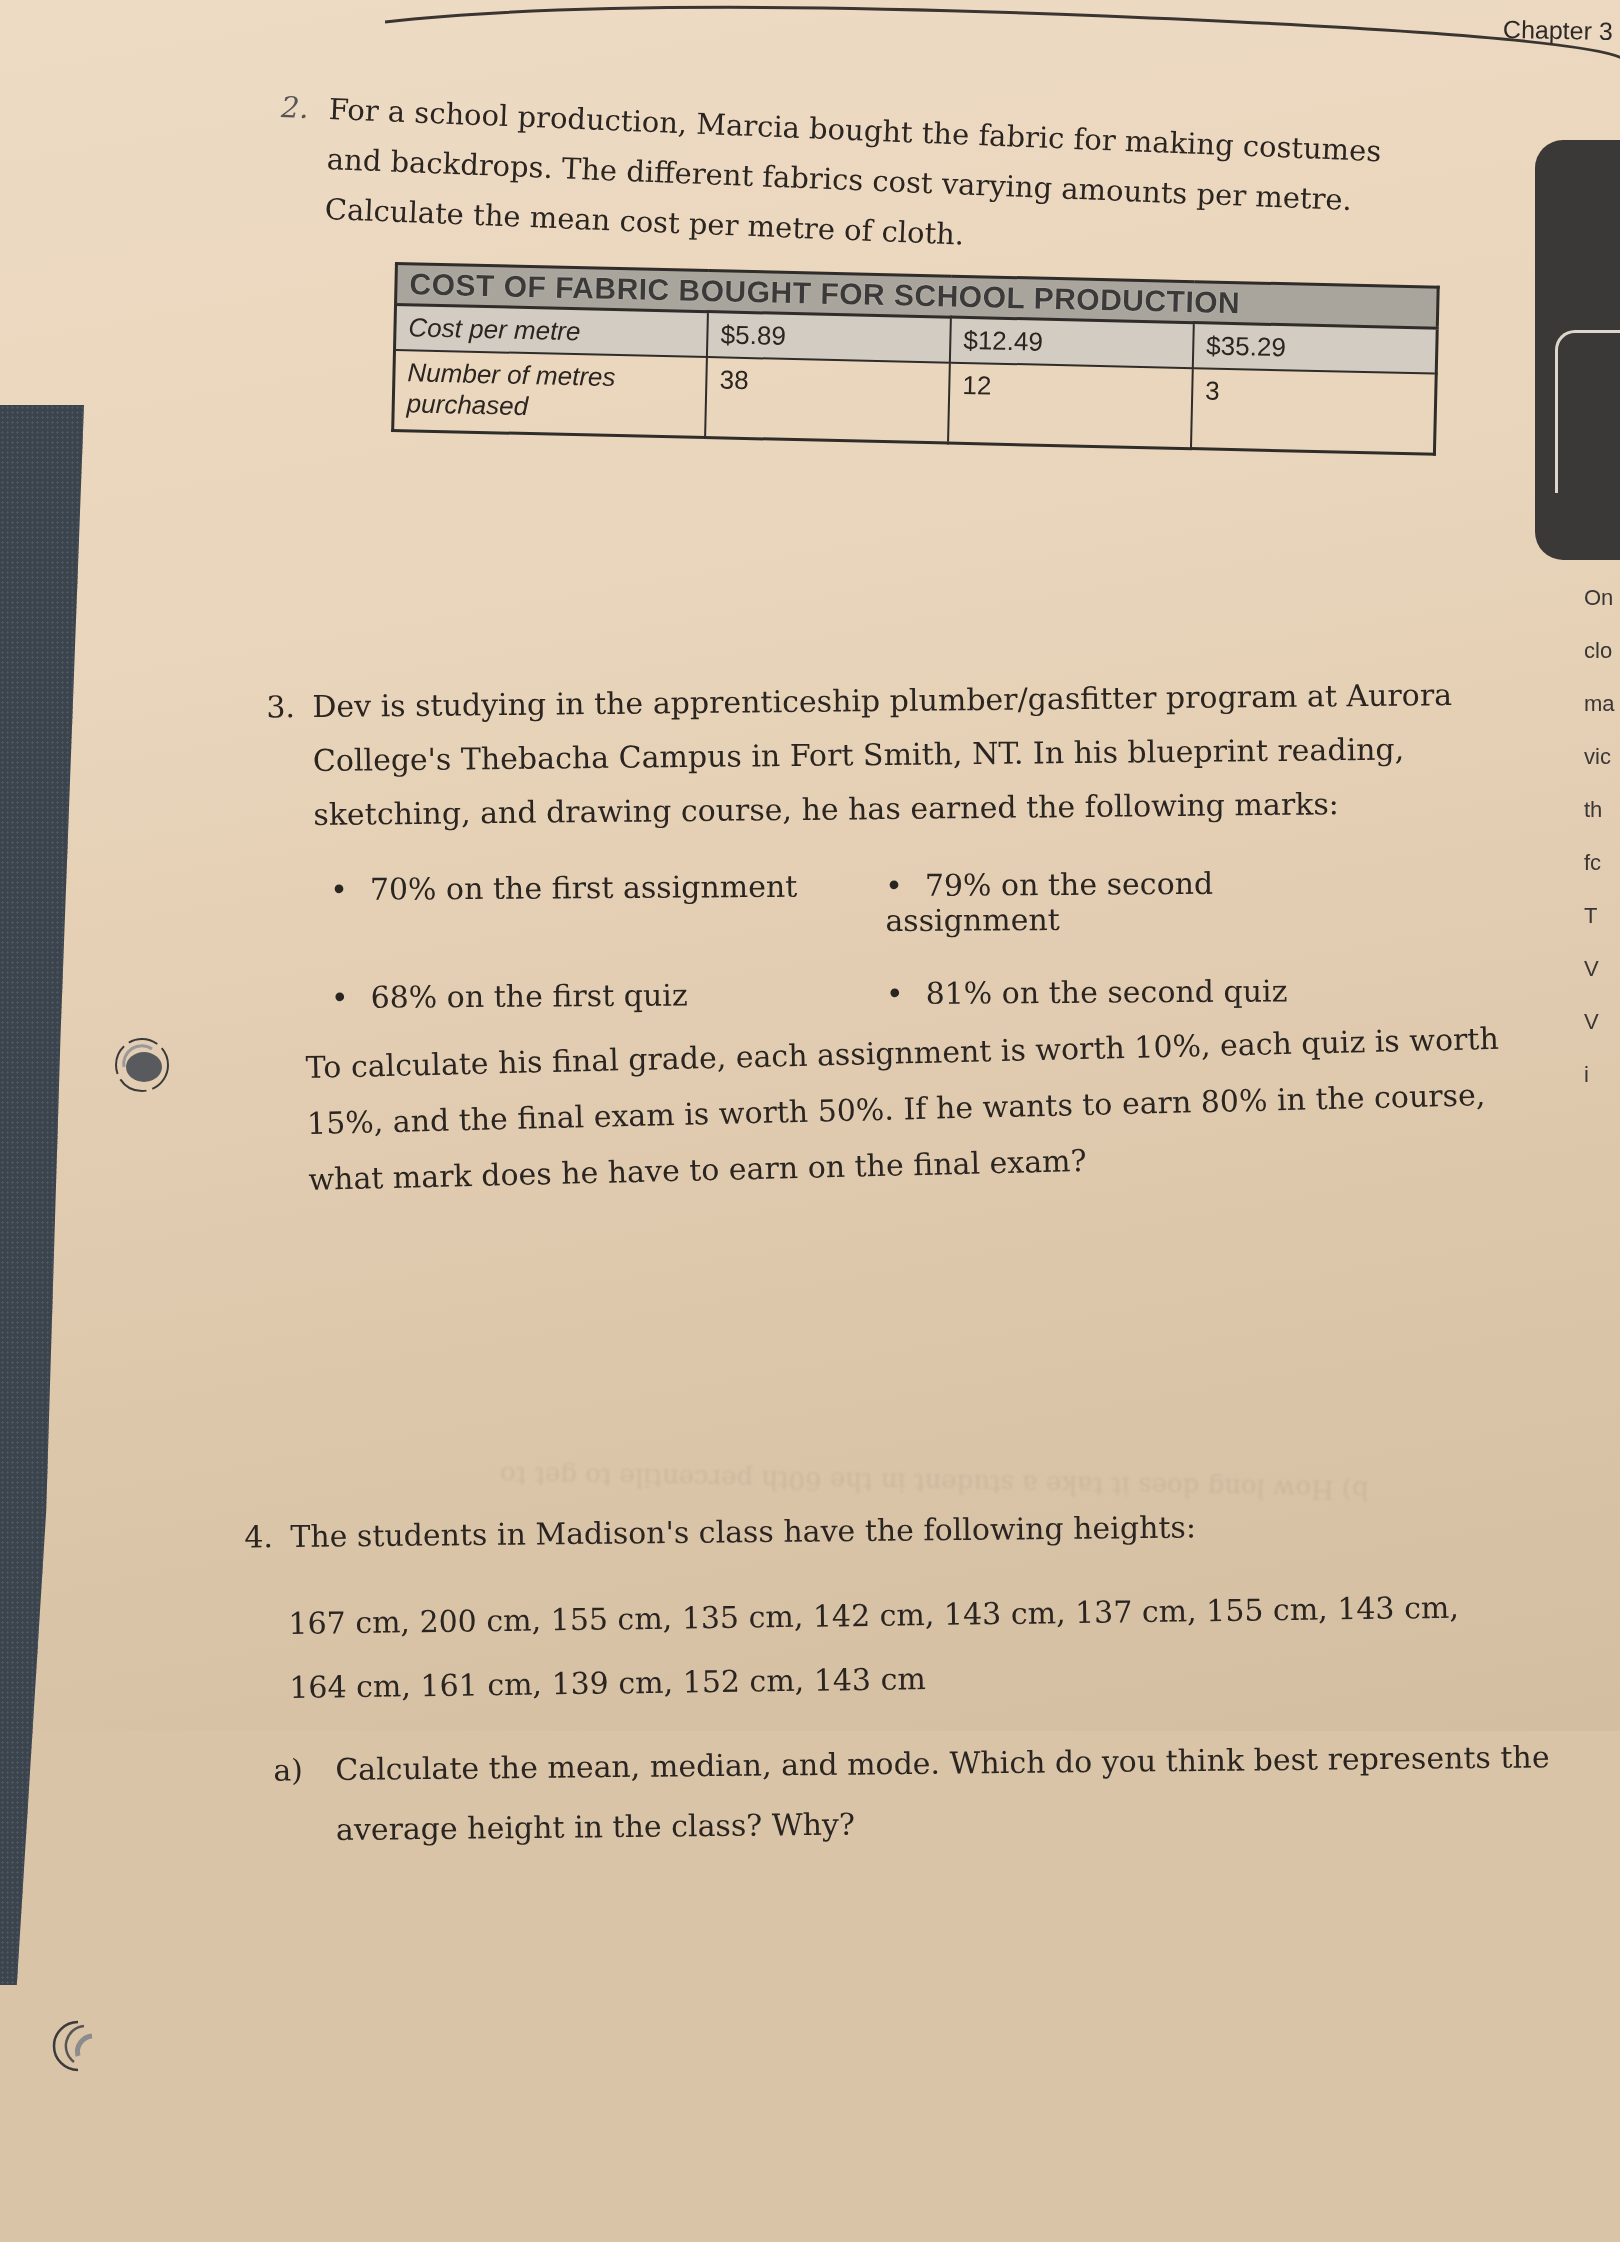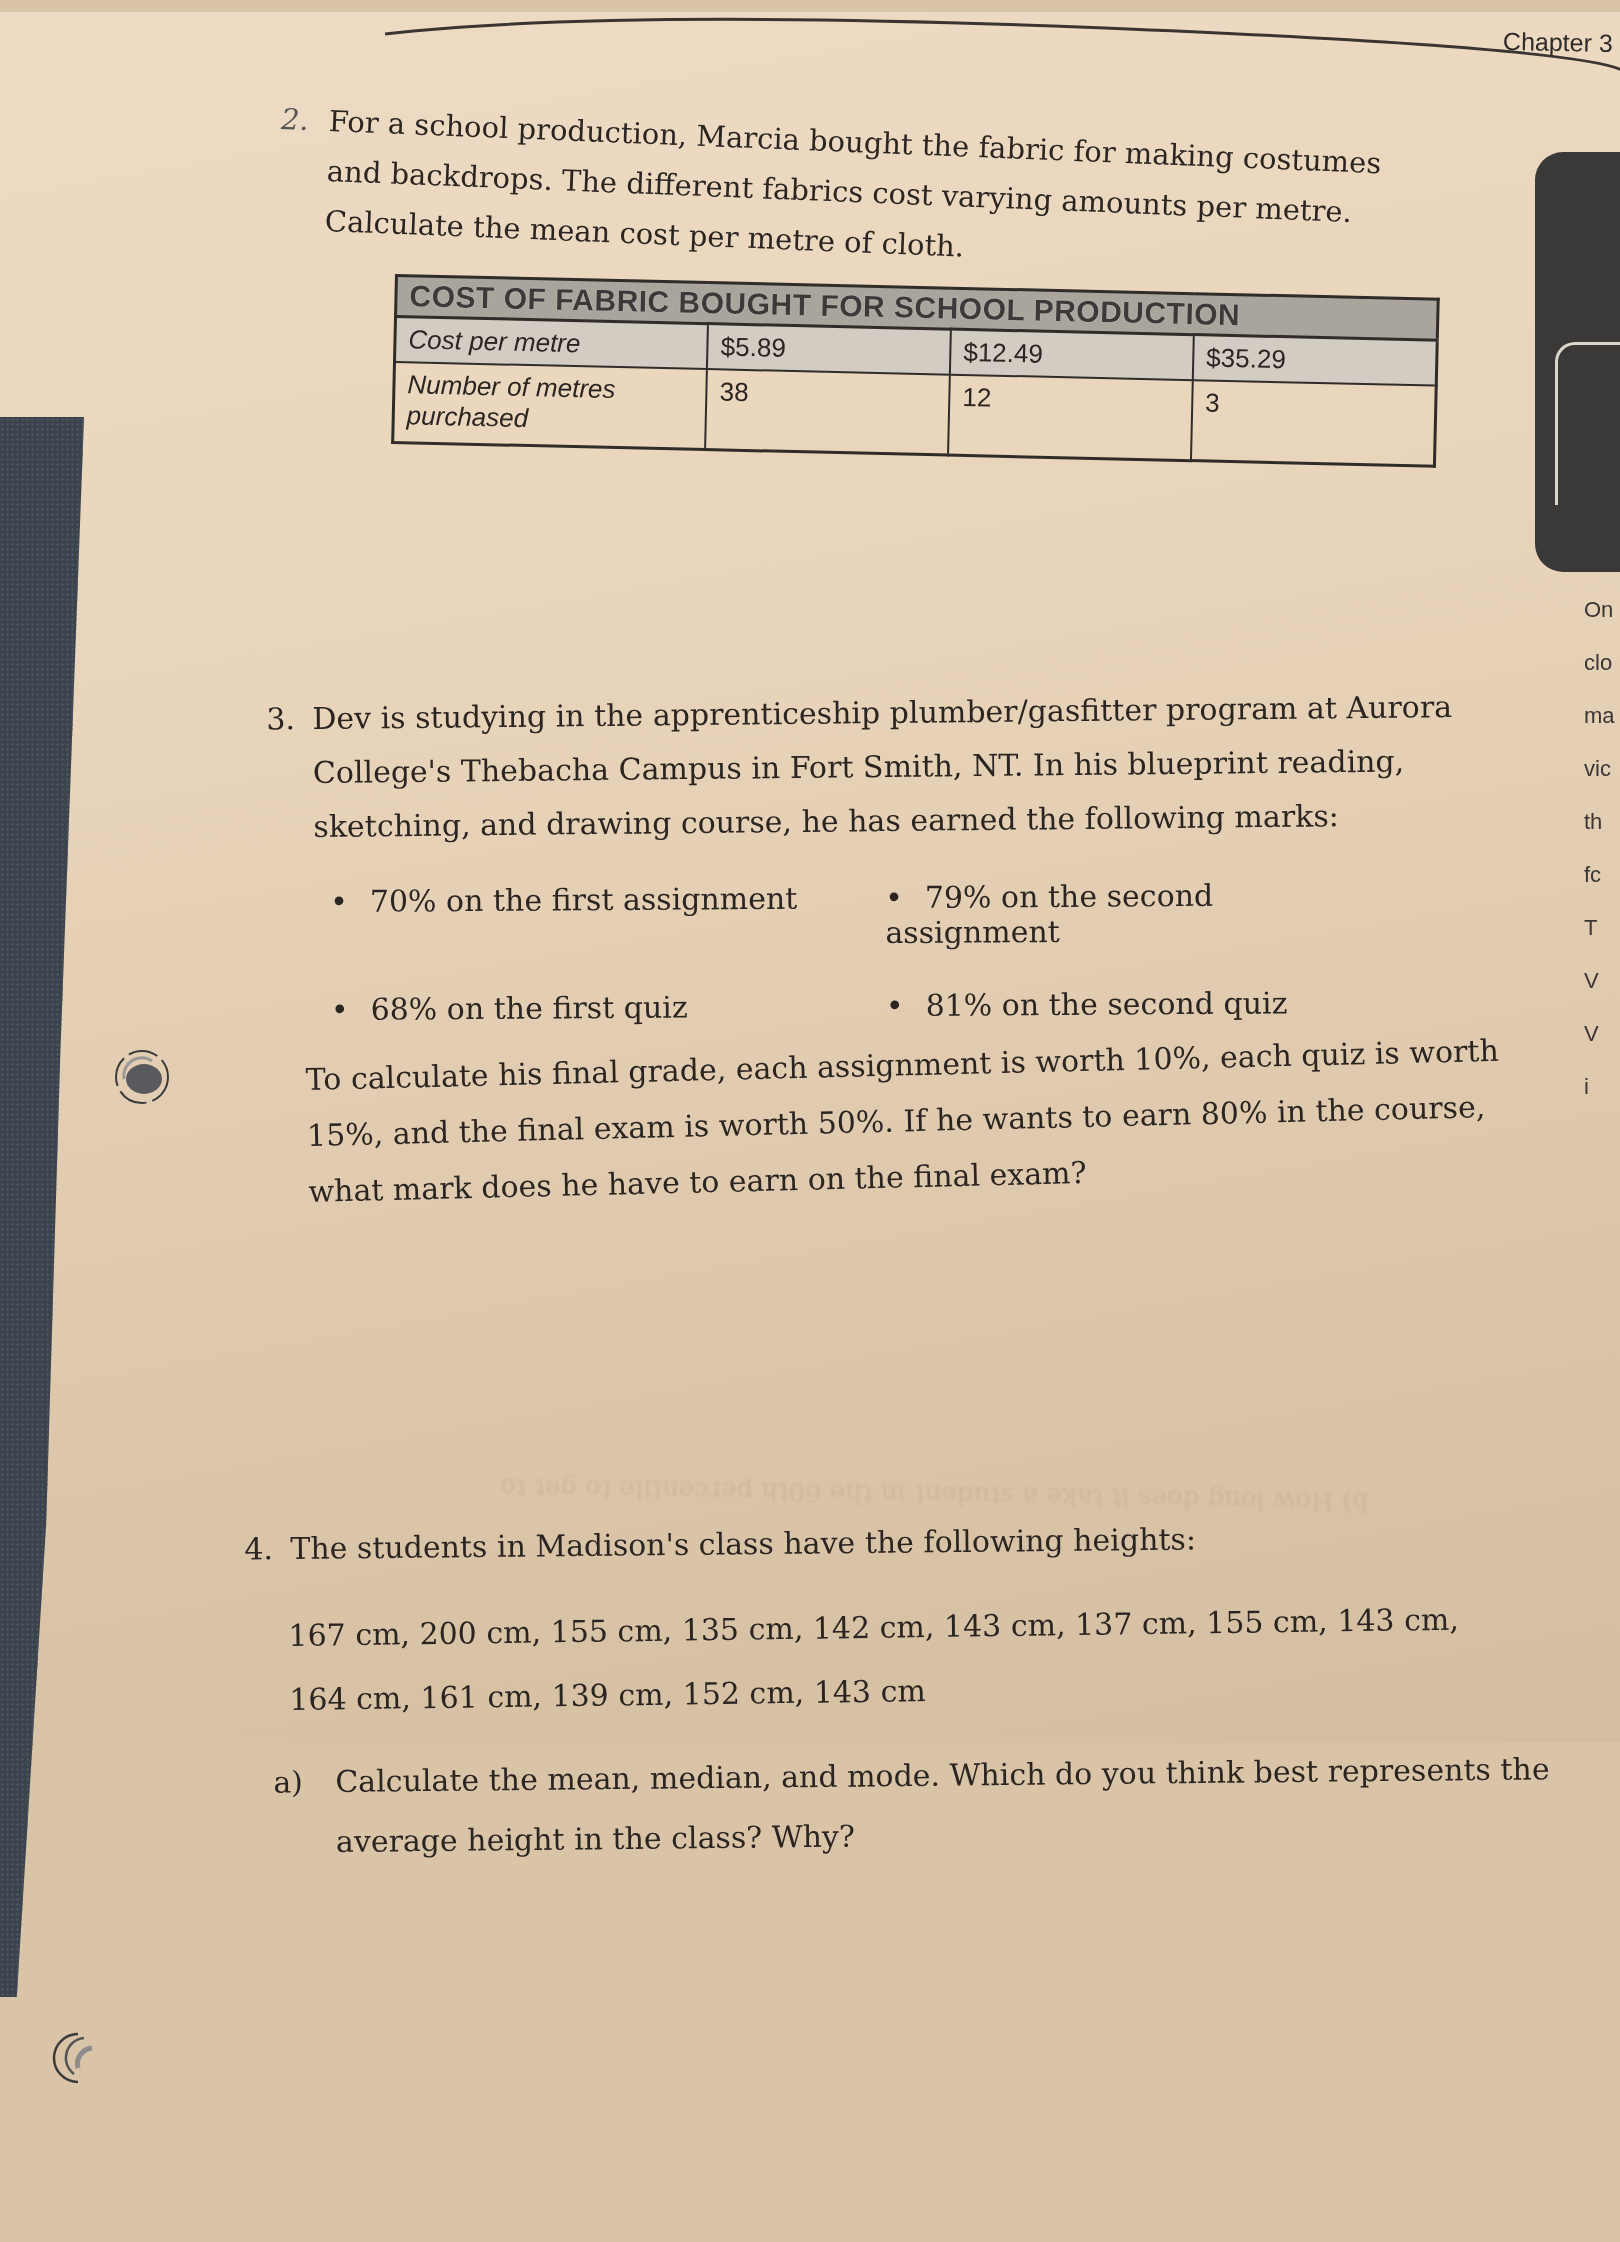--- a/index.html
+++ b/index.html
@@ -3,21 +3,21 @@
   <meta charset="utf-8">
   <style>
     html, body { margin: 0; padding: 0; }
     body {
       width: 1620px; height: 2242px; overflow: hidden; position: relative;
       background: #d9c4a8;
       font-family: "DejaVu Serif", "Liberation Serif", serif;
       color: #2b2521;
     }
     .page {
-      position: absolute; left: 0; top: 12px; width: 1620px; height: 1731px;
+      position: absolute; left: 0; top: 0; width: 1620px; height: 1731px;
       background: linear-gradient(170deg, #eedbc4 0%, #e9d5bb 35%, #dcc6aa 75%, #d3bea2 100%);
     }
     .dark-left {
       position: absolute; left: 0; top: 405px; width: 84px; height: 1580px;
       background: #3b434d;
       clip-path: polygon(0 0, 100% 0, 72% 40%, 55% 70%, 20% 100%, 0 100%);
       background-image: radial-gradient(#4b5560 1px, transparent 1.4px);
       background-size: 5px 5px;
     }
     .top-rule {

